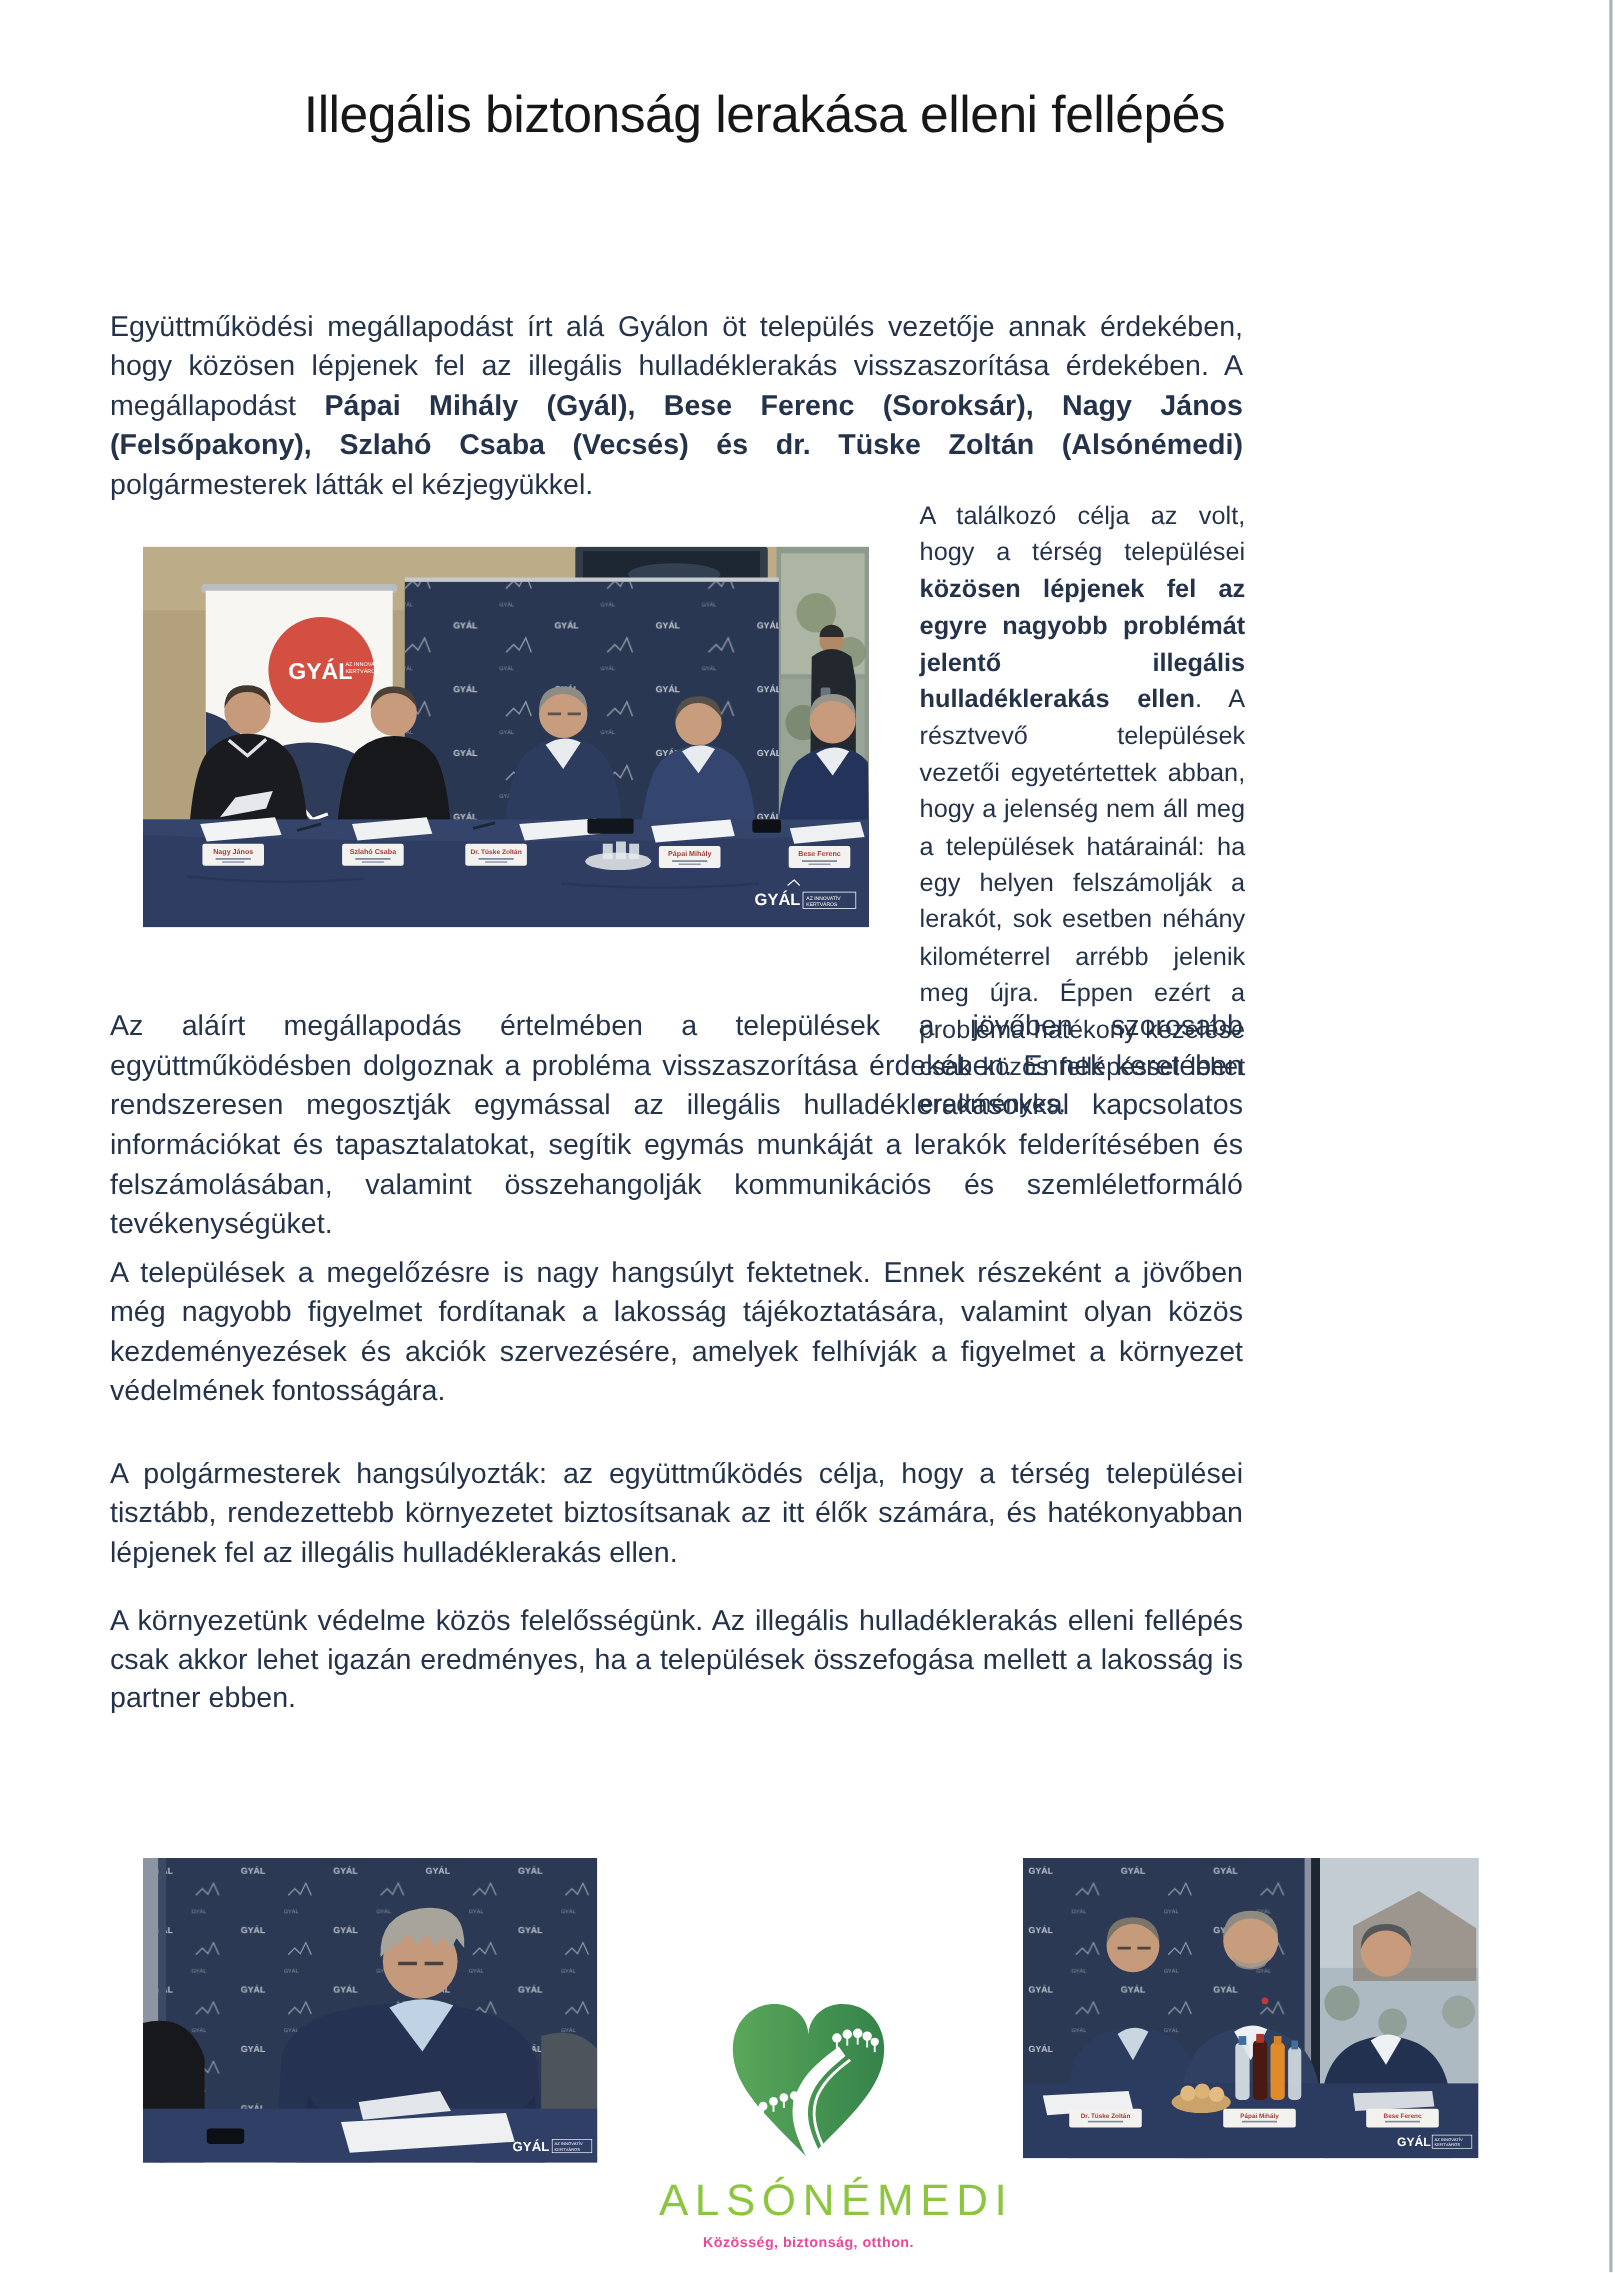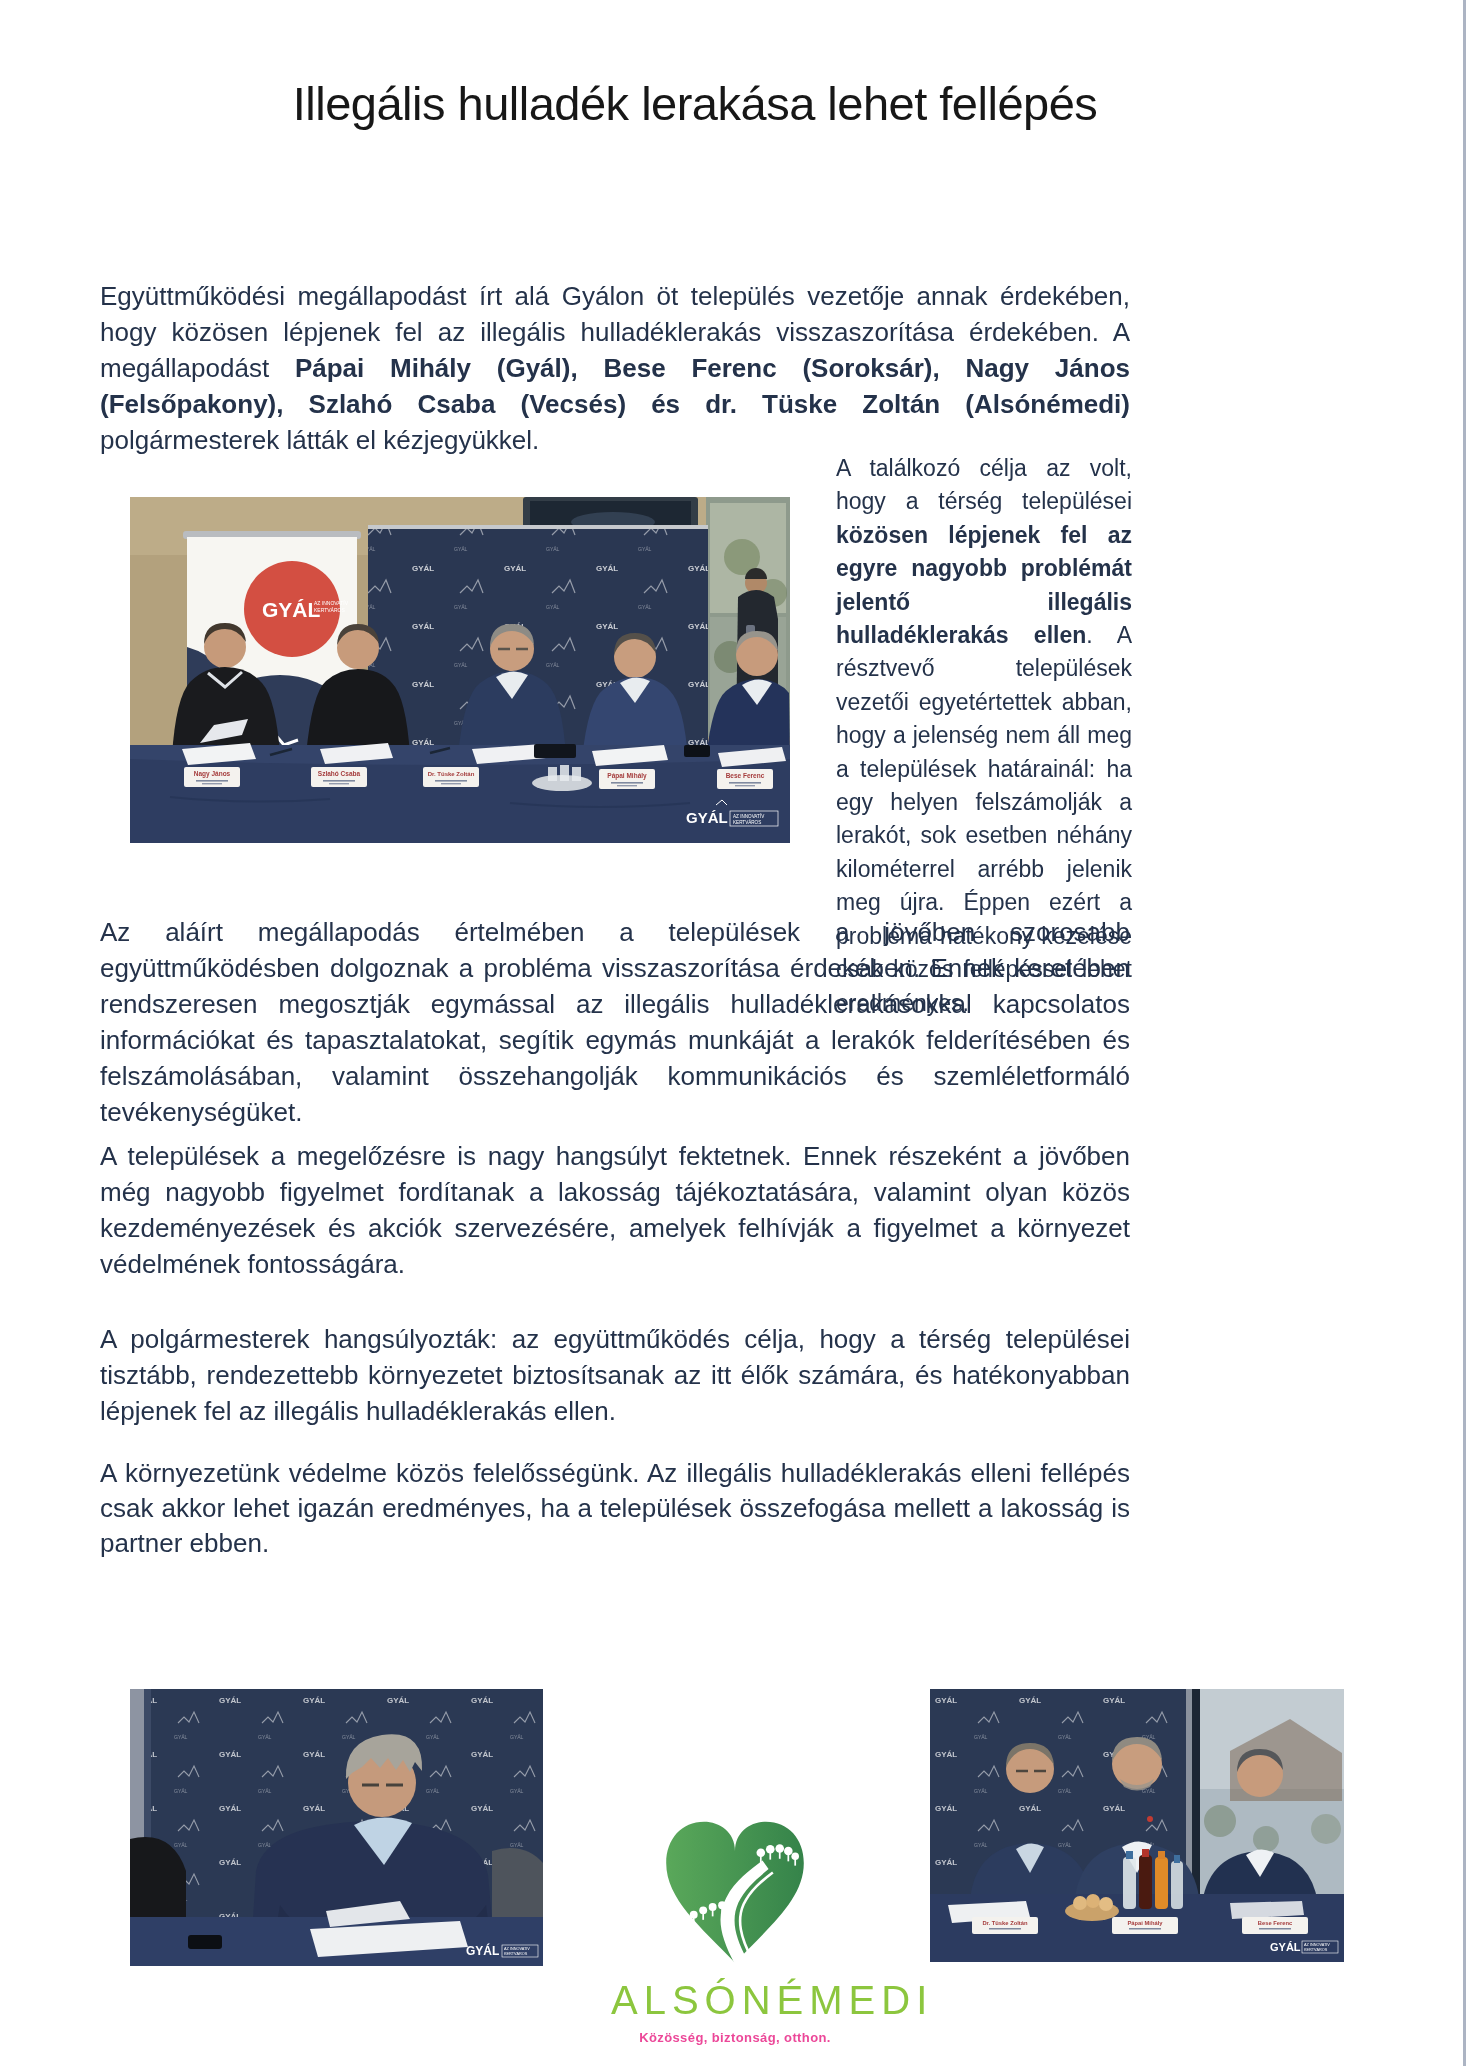--- a/index.html
+++ b/index.html
@@ -15,31 +15,31 @@
   .p4{top:1321px;}
   .p5{top:1456px;font-weight:normal;line-height:35px;}
   .side{position:absolute;top:452px;left:836px;width:296px;margin:0;text-align:justify;
         font-size:23px;line-height:33.4px;color:#24324a;}
   .b{font-weight:bold;}
   .photo{position:absolute;display:block;}
   .photo-main{top:497px;left:130px;}
   .photo-bl{top:1689px;left:130px;}
   .photo-br{top:1689px;left:930px;}
   .logo-block{position:absolute;top:1806px;left:595px;width:280px;text-align:center;}
-  .logo-word{margin:4px 16px 0;font-size:40px;font-weight:400;color:#8cc63e;letter-spacing:6px;}
+  .logo-word{margin:4px 4px 0;font-size:40px;font-weight:400;color:#8cc63e;letter-spacing:6px;}
   .logo-tag{margin:7px 0 0;font-size:13px;font-weight:bold;color:#ec4899;letter-spacing:0.4px;}
   .edge-line{position:absolute;top:0;right:2px;width:3px;height:2066px;background:#46587a;opacity:0.45;}
   svg text{font-family:"Liberation Sans", sans-serif;}
 </style>
 </head>
 <body>
 
 <div class="page">
 
-  <h1 class="title">Illegális hulladék lerakása lehet fellépés</h1>
+  <h1 class="title">Illegális biztonság lerakása elleni fellépés</h1>
 
   <p class="para p1"><span>Együttműködési megállapodást írt alá Gyálon öt település vezetője annak érdekében, hogy közösen lépjenek fel az illegális hulladéklerakás visszaszorítása érdekében. A megállapodást </span><span class="b">Pápai Mihály (Gyál), Bese Ferenc (Soroksár), Nagy János (Felsőpakony), Szlahó Csaba (Vecsés) és dr. Tüske Zoltán (Alsónémedi)</span><span> polgármesterek látták el kézjegyükkel.</span></p>
 
   <svg class="photo photo-main" width="660" height="346" viewBox="0 0 660 346" role="img">
     <defs>
       <pattern id="marksA" width="92" height="58" patternUnits="userSpaceOnUse">
         <text x="6" y="16" font-size="8" font-weight="bold" fill="#ffffff" opacity="0.75">GYÁL</text>
         <path d="M54 38 l7 -7 l5 5 l6 -11 l5 13" stroke="#ffffff" stroke-width="1.2" fill="none" opacity="0.5"></path>
         <text x="48" y="54" font-size="5" fill="#ffffff" opacity="0.4">GYÁL</text>
       </pattern>

